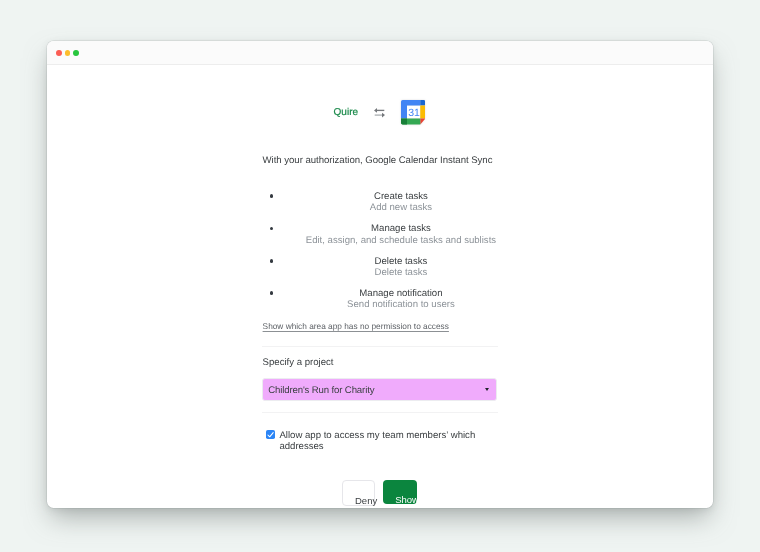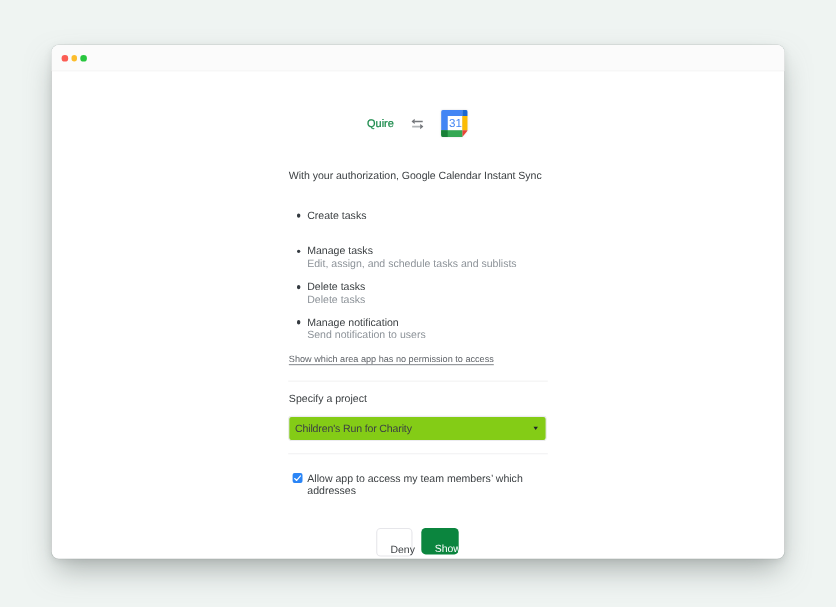--- a/index.html
+++ b/index.html
@@ -21,30 +21,30 @@
   .quire{position:absolute;left:286.6px;top:65.8px;font-size:10px;line-height:12px;color:#1b8a4b;
          font-weight:400;letter-spacing:0px;-webkit-text-stroke:0.22px #1b8a4b;}
   .swapico{position:absolute;left:327px;top:66.9px;width:11px;height:10px;display:block;line-height:0;}
   .gcal{position:absolute;left:353.8px;top:59.2px;width:41px;height:24.6px;display:block;line-height:0;filter:drop-shadow(0 .5px 1px rgba(60,64,67,.16));}
   .gcalnum{font-family:"Liberation Sans",sans-serif;font-weight:400;letter-spacing:0px;}
 
   
   .intro{position:absolute;left:215.6px;top:112.8px;margin:0;width:260px;}
   .intro span{display:block;white-space:nowrap;font-size:9.6px;line-height:13.2px;color:#3c4043;letter-spacing:-.03px;}
   .perms{list-style:none;margin:0;padding:0;position:absolute;left:215.6px;top:150.2px;width:260px;}
-  .perms li{position:relative;padding-left:16.7px;height:32.3px;}
+  .perms li{position:relative;padding-left:16.7px;height:32.3px;text-align:center;}
   .perms li:before{content:"";position:absolute;left:7.1px;top:3.2px;width:3.5px;height:3.6px;border-radius:50%;background:#343a40;}
   .ptitle{font-size:9.6px;color:#3c4043;display:block;line-height:11.3px;white-space:nowrap;}
   .pdesc{font-size:9.6px;color:#8d9399;display:block;line-height:11.3px;white-space:nowrap;}
   .nolink{position:absolute;left:215.6px;top:280px;font-size:8.3px;line-height:11px;color:#5f6368;
           text-decoration:underline;text-decoration-color:#8c9094;text-underline-offset:1.5px;white-space:nowrap;}
   .hr{position:absolute;left:215px;top:305px;width:236px;height:1px;background:#f2f2f3;}
   .hr2{top:371px;}
   .plabel{position:absolute;left:215.6px;top:314.9px;font-size:9.6px;line-height:13px;color:#3c4043;white-space:nowrap;}
-  .sel{position:absolute;left:215px;top:337px;width:232.5px;height:21px;border:1px solid #ececf0;border-radius:3px;background:#84cc16;}
+  .sel{position:absolute;left:215px;top:337px;width:232.5px;height:21px;border:1px solid #ececf0;border-radius:3px;background:#f0abfc;}
   .selval{position:absolute;left:5.2px;top:4.6px;font-size:9.6px;line-height:13px;color:#3c4043;white-space:nowrap;letter-spacing:-.13px;}
   .caret{position:absolute;right:6.1px;top:9.3px;width:0;height:0;border-left:2.5px solid transparent;
          border-right:2.5px solid transparent;border-top:3.1px solid #1f242b;}
   .cbrow{position:absolute;left:215.6px;top:390.3px;width:216px;}
   .cbox{position:absolute;left:3.2px;top:-1.4px;width:9.2px;height:9.3px;border-radius:1.8px;background:#2b85f6;
          display:flex;align-items:center;justify-content:center;}
   .cblabel{display:block;margin-left:16.8px;font-size:9.6px;color:#3c4043;line-height:10.4px;}
   .btns{position:absolute;left:295px;top:439.3px;}
   .btn{position:absolute;top:0;font-family:"Liberation Sans",sans-serif;font-size:9.5px;border-radius:4px;
        cursor:pointer;padding:12px;height:18px;line-height:16.8px;text-align:center;box-sizing:border-box;}
@@ -87,20 +87,21 @@
       </svg>
     </span>
 
     <p class="intro">
       <span>With your authorization, Google Calendar Instant Sync</span>
     </p>
 
     <ul class="perms">
         <li>
           <span class="ptitle">Create tasks</span>
+          <span class="pdesc">Add new tasks</span>
         </li>
         <li>
           <span class="ptitle">Manage tasks</span>
           <span class="pdesc">Edit, assign, and schedule tasks and sublists</span>
         </li>
         <li>
           <span class="ptitle">Delete tasks</span>
           <span class="pdesc">Delete tasks</span>
         </li>
         <li>

